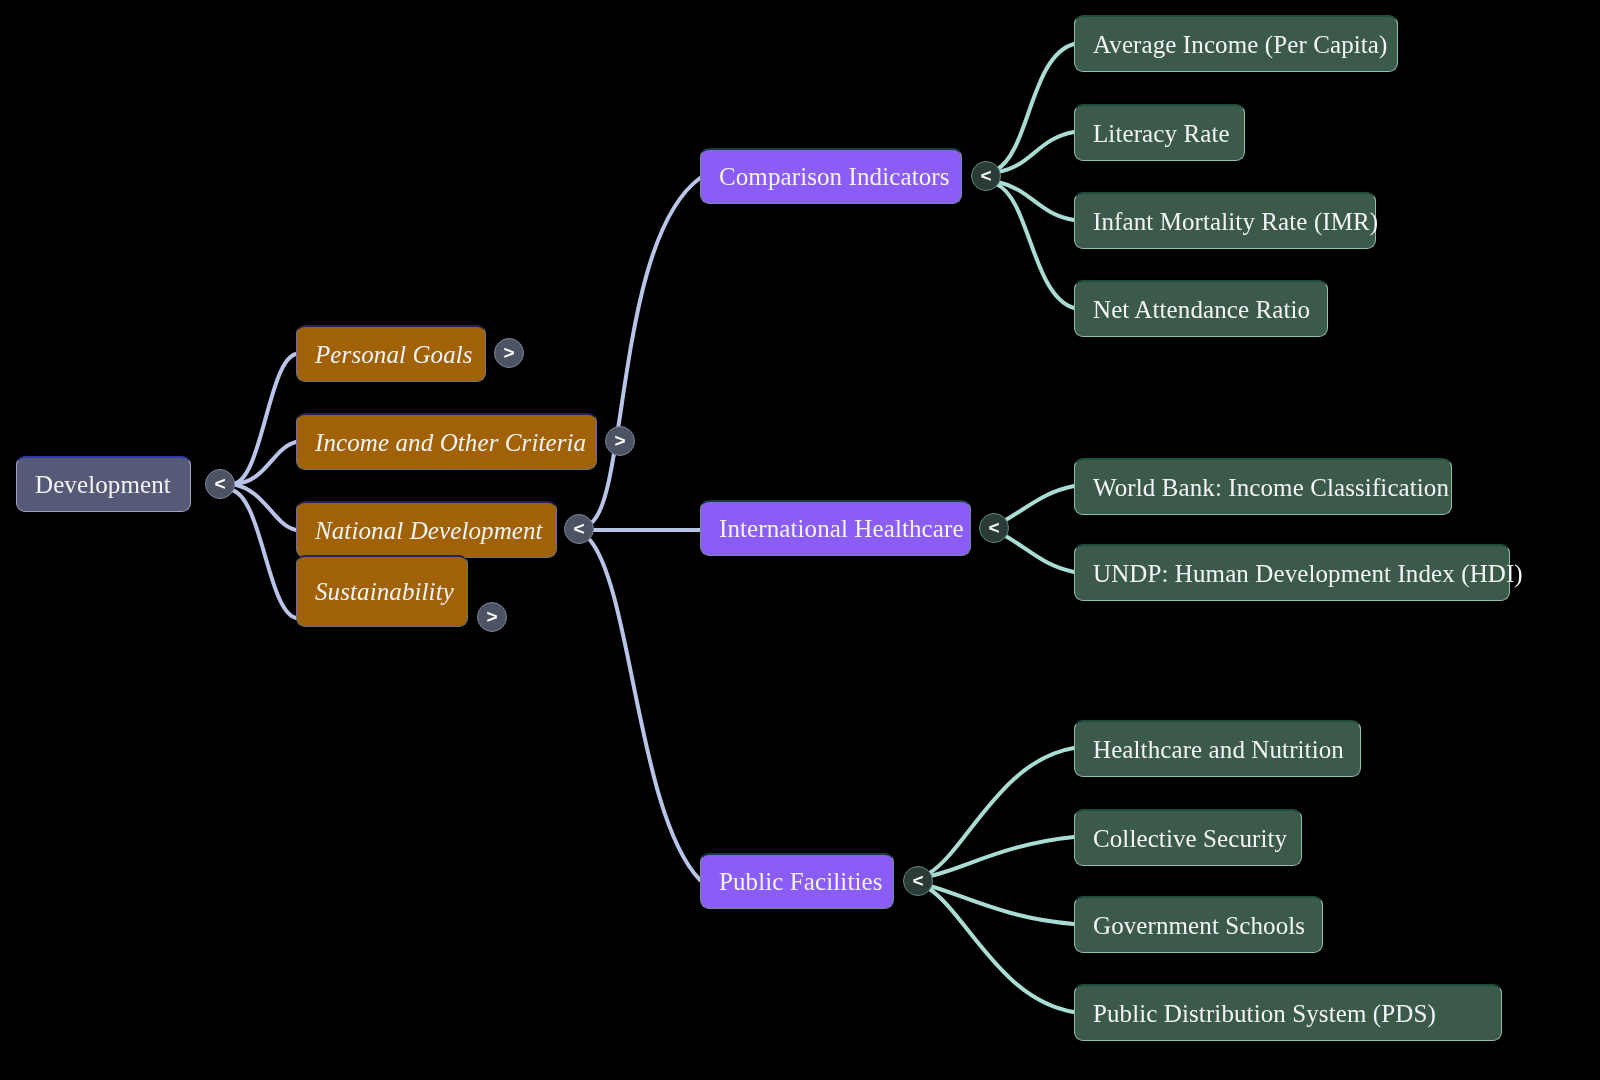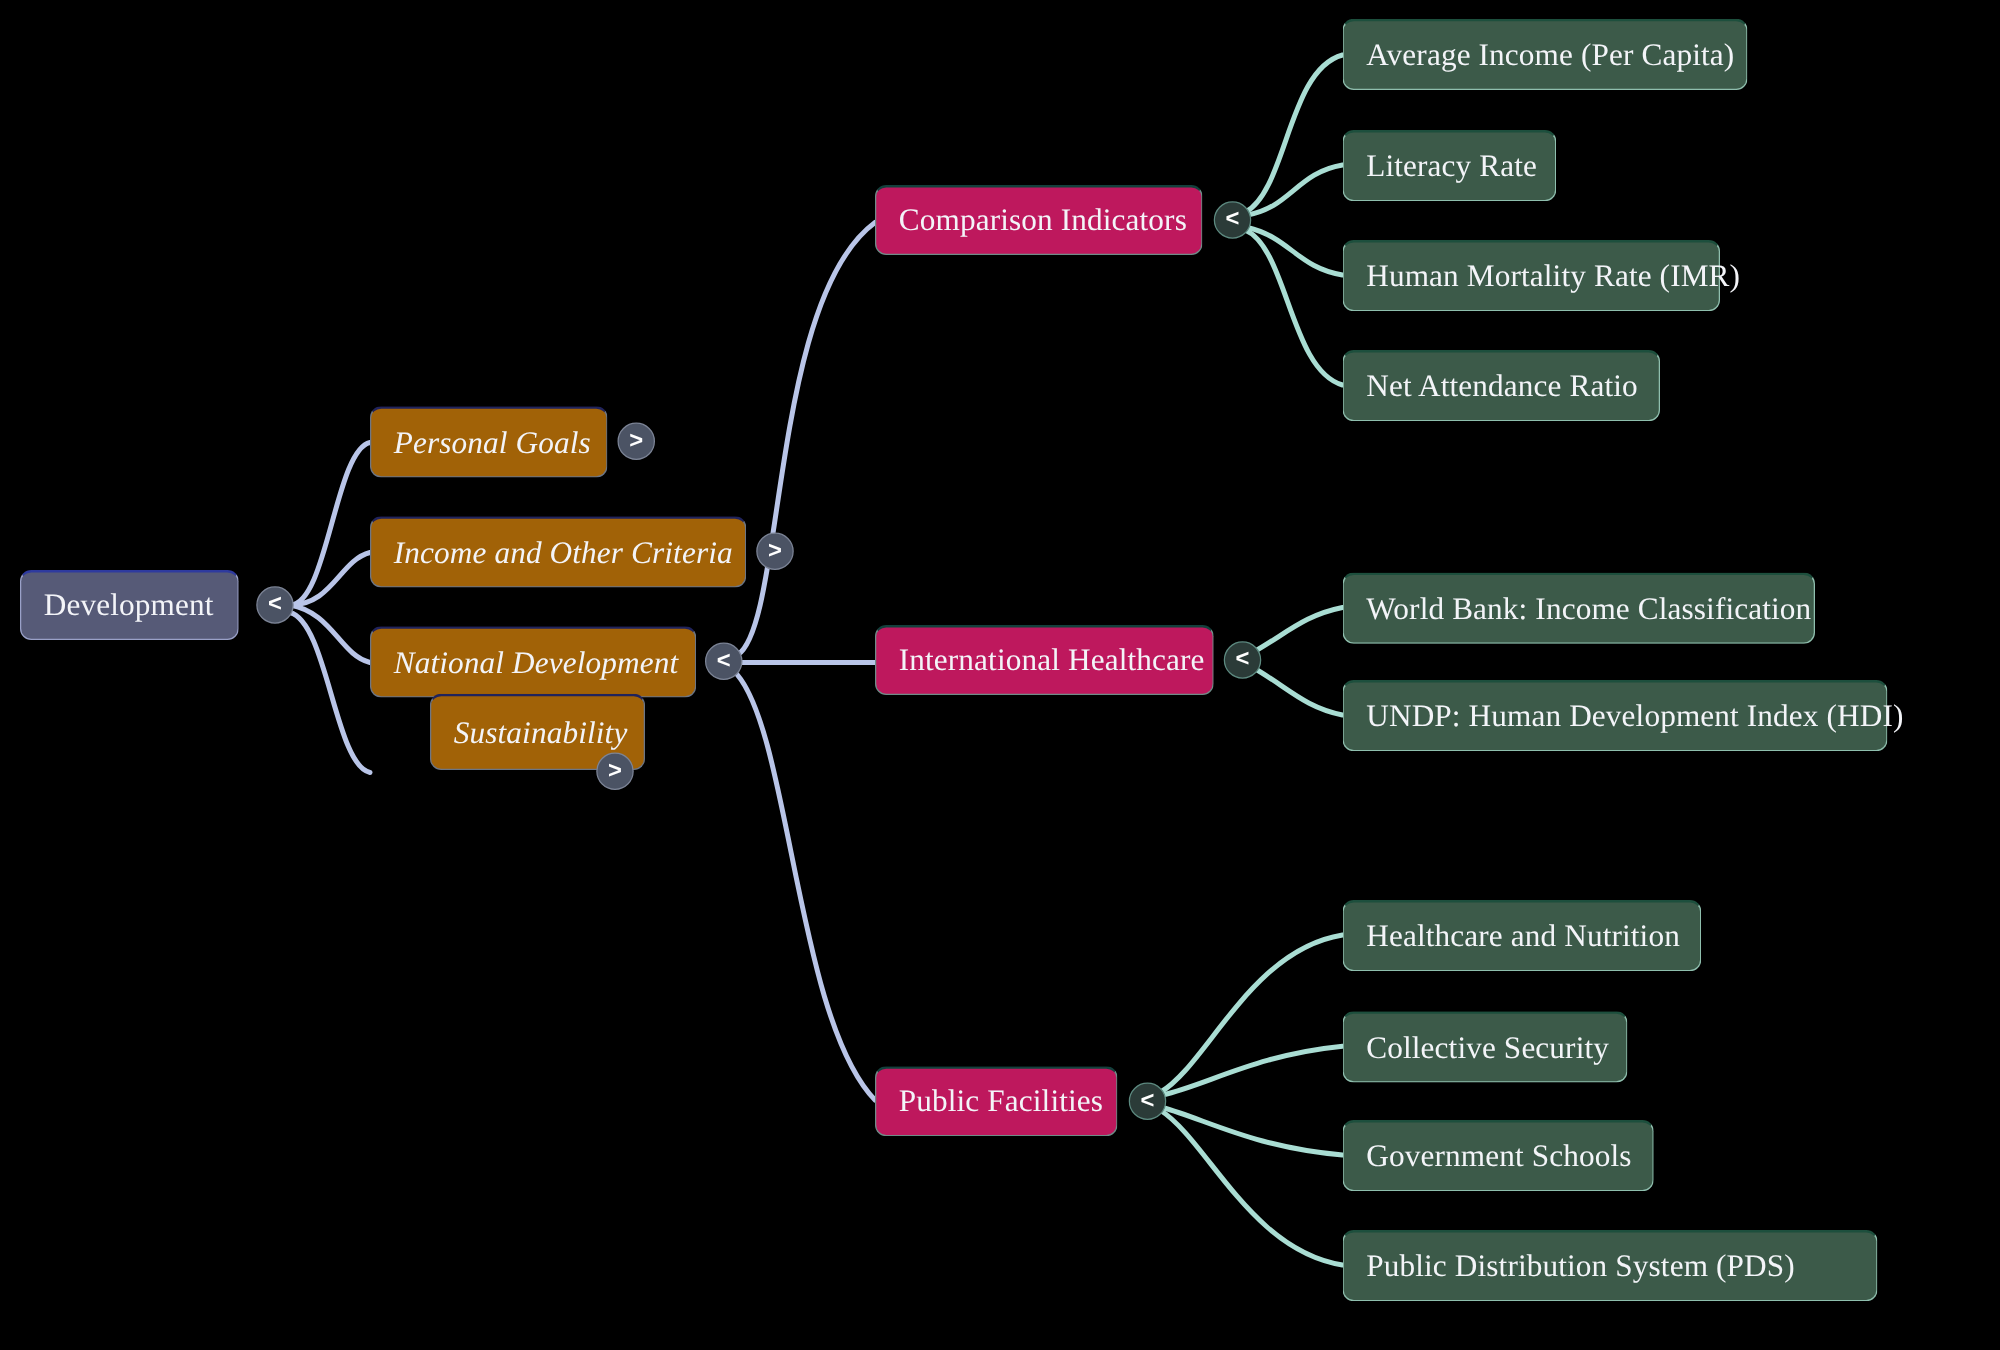--- a/index.html
+++ b/index.html
@@ -29,21 +29,21 @@
   }
   
   .n-l1{
     background:#a16207;
     border:1px solid #6d7686;
     border-top:2px solid #20235c;
     font-style:italic;
   }
   
   .n-br{
-    background:#be185d;
+    background:#8b5cf6;
     border:1px solid #6f8d89;
     border-top:2px solid #13403c;
   }
   
   .n-leaf{
     background:#3c5a49;
     border:1px solid #8fbfae;
     border-top:2px solid #1d4f3d;
   }
 
@@ -120,42 +120,42 @@
     <span class="tg-chev">&gt;</span>
   </div>
 
   <div class="node n-l1" style="left:296px;top:501px;width:261px;height:57px;">
     <span>National Development</span>
   </div>
   <div class="toggle tg-slate" style="left:564px;top:514px;">
     <span class="tg-chev">&lt;</span>
   </div>
 
-  <div class="node n-l1" style="left:296px;top:555px;width:172px;height:61px;margin-left:48px;">
+  <div class="node n-l1" style="left:296px;top:555px;width:172px;height:72px;">
     <span>Sustainability</span>
   </div>
   <div class="toggle tg-slate" style="left:477px;top:602px;">
     <span class="tg-chev">&gt;</span>
   </div>
 
   <div class="node n-br" style="left:700px;top:148px;width:262px;height:56px;">
     <span>Comparison Indicators</span>
   </div>
   <div class="toggle tg-teal" style="left:971px;top:161px;">
     <span class="tg-chev">&lt;</span>
   </div>
 
   <div class="node n-leaf" style="left:1074px;top:15px;width:324px;height:57px;">
     <span>Average Income (Per Capita)</span>
   </div>
   <div class="node n-leaf" style="left:1074px;top:104px;width:171px;height:57px;">
     <span>Literacy Rate</span>
   </div>
   <div class="node n-leaf" style="left:1074px;top:192px;width:302px;height:57px;">
-    <span>Human Mortality Rate (IMR)</span>
+    <span>Infant Mortality Rate (IMR)</span>
   </div>
   <div class="node n-leaf" style="left:1074px;top:280px;width:254px;height:57px;">
     <span>Net Attendance Ratio</span>
   </div>
 
   <div class="node n-br" style="left:700px;top:500px;width:271px;height:56px;">
     <span>International Healthcare</span>
   </div>
   <div class="toggle tg-teal" style="left:979px;top:513px;">
     <span class="tg-chev">&lt;</span>

